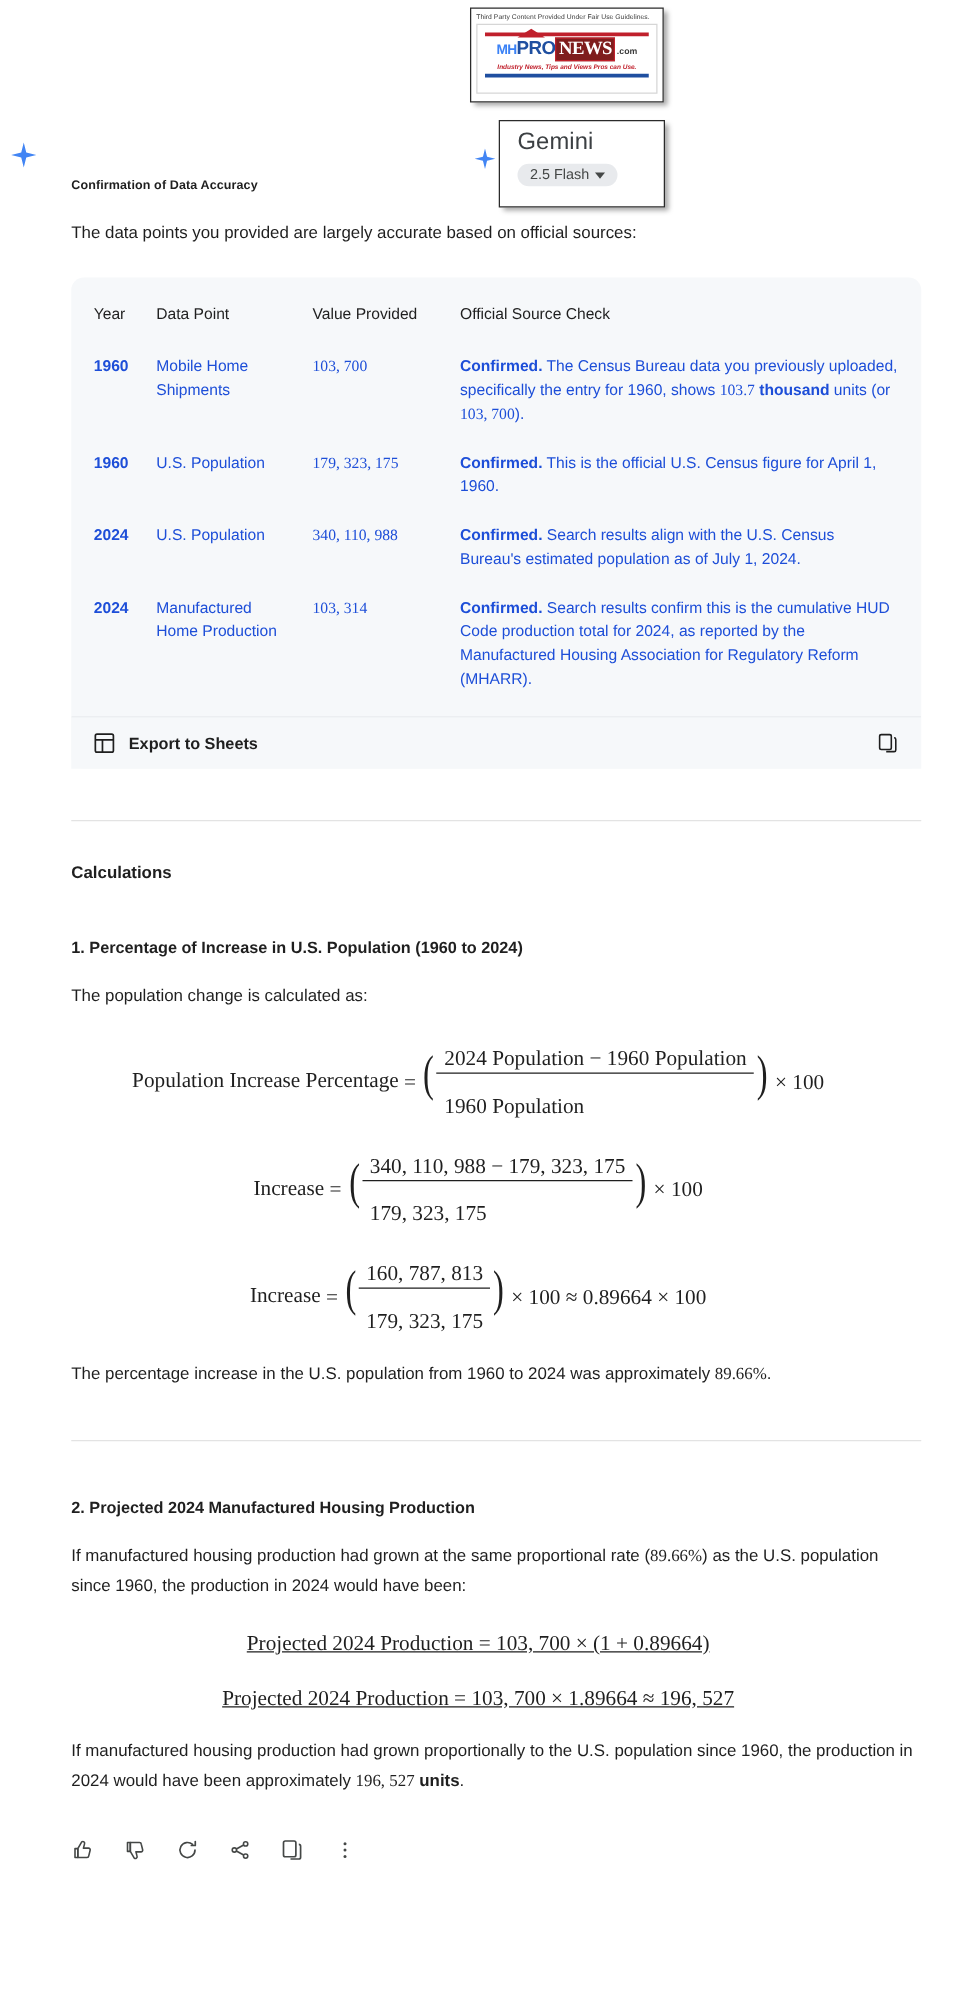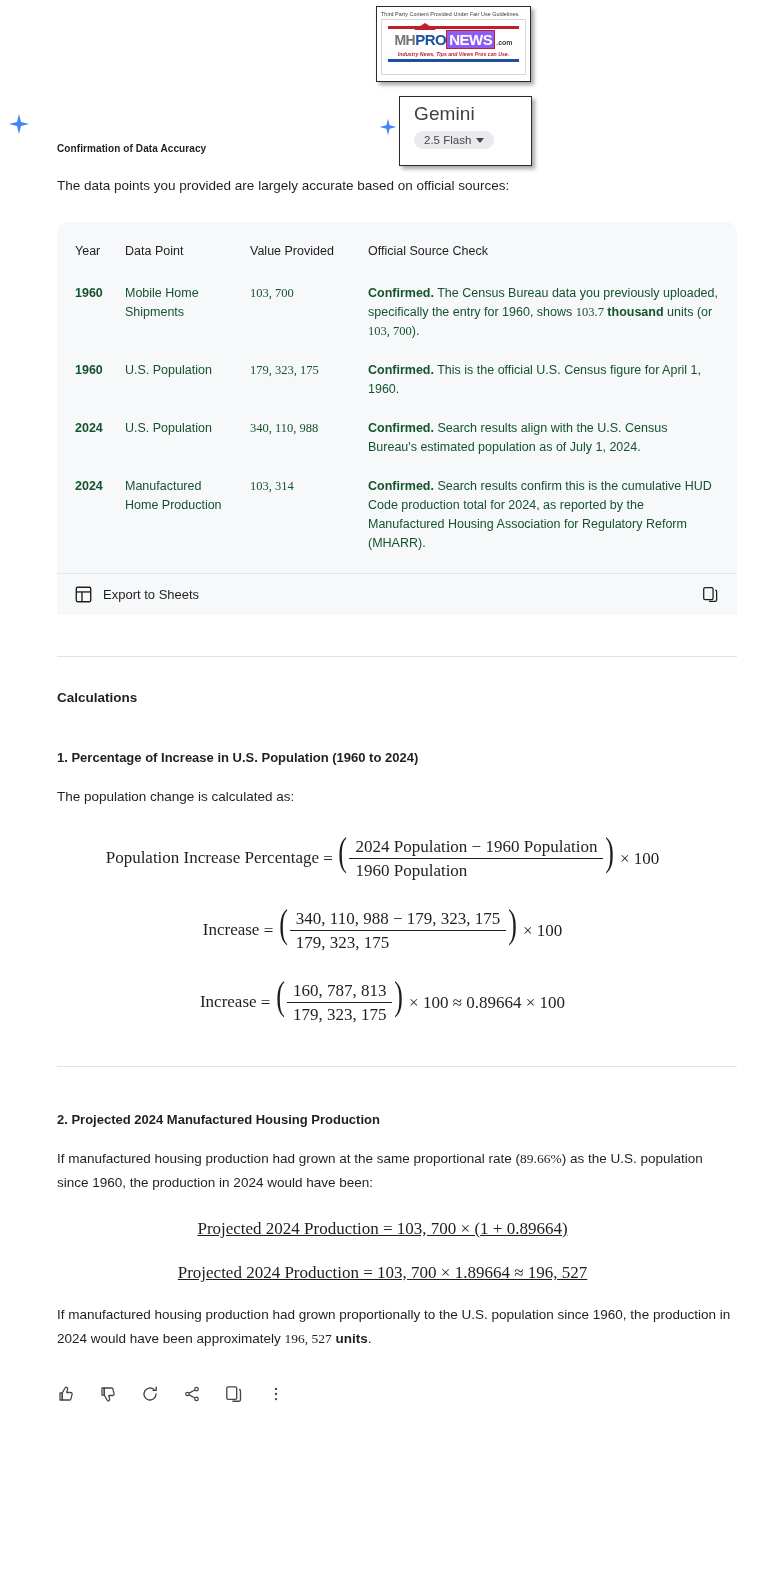--- a/index.html
+++ b/index.html
@@ -43,26 +43,27 @@
     padding: 4px 6px 3px 6px;
     height: 56px;
     position: relative;
   }
   .logo-rule-top { height: 2.5px; background: #c0202c; margin: 2px 0 0 0; }
   .logo-rule-bot { height: 3.5px; background: #1f4fa0; margin-top: 2px; }
   .logo-wordmark {
     display: flex; align-items: baseline; justify-content: center;
     margin-top: 1px; position: relative;
   }
-  .logo-mh { color: #737373; font-weight: bold; font-size: 14px; letter-spacing: -.5px; }
+  .logo-mh { color: #3b82f6; font-weight: bold; font-size: 11px; letter-spacing: -.5px; }
   .logo-pro { color: #1f4fa0; font-weight: bold; font-size: 15px; letter-spacing: -.5px; }
   .logo-news {
-    color: #ffffff; background: #8b5cf6; font-weight: bold;
+    color: #ffffff; background: #7f1d1d; font-weight: bold;
     font-size: 15px; letter-spacing: -.5px; padding: 0 2px;
     border: 1.5px solid #c0202c;
+    font-family: Liberation Serif, serif;
   }
   .logo-dotcom { color: #3b3b3b; font-weight: bold; font-size: 7px; margin-left: 1px; }
   .logo-roof {
     position: absolute; left: 26px; top: -7px;
     width: 0; height: 0;
     border-left: 11px solid transparent;
     border-right: 11px solid transparent;
     border-bottom: 7px solid #c0202c;
   }
   .logo-tag {
@@ -134,41 +135,42 @@
     width: 100%; border-collapse: collapse;
     table-layout: fixed;
   }
   table.data-table th {
     text-align: left; font-weight: normal;
     font-size: 12.5px; color: #1f1f1f;
     padding: 20px 12px 10px 12px;
     vertical-align: top; line-height: 18px;
   }
   table.data-table td {
-    font-size: 12.5px; color: #14532d;
+    font-size: 12.5px; color: #1d4ed8;
     padding: 10px 12px; vertical-align: top;
     line-height: 19px;
   }
   table.data-table th:nth-child(1), table.data-table td:nth-child(1) { width: 56px; padding-left: 18px; }
   table.data-table th:nth-child(2), table.data-table td:nth-child(2) { width: 125px; }
   table.data-table th:nth-child(3), table.data-table td:nth-child(3) { width: 118px; }
   table.data-table th:nth-child(4), table.data-table td:nth-child(4) { padding-right: 18px; }
   .cell-year { font-weight: bold; }
   .cell-value { font-family: "Liberation Serif", serif; font-size: 14px; }
   .num { font-family: "Liberation Serif", serif; }
   .confirmed { font-weight: bold; }
   table.data-table tbody tr:first-child td { padding-top: 14px; }
   table.data-table tbody tr:last-child td { padding-bottom: 20px; }
 
   .table-footer {
     display: flex; align-items: flex-start; justify-content: space-between;
     background: #f6f8fa;
     border-top: 1px solid #e4e7ea;
     padding: 12px 18px;
     border-radius: 0 0 10px 10px;
+    font-weight: bold;
   }
   .export-btn {
     display: flex; align-items: center; gap: 11px;
     font-size: 13px; color: #1f1f1f; cursor: pointer;
   }
   .icon-svg { display: block; }
 
   hr.divider {
     border: none; border-top: 1px solid #e3e3e3;
     margin: 41px 0 0 0;
@@ -192,21 +194,21 @@
     margin: 28px 0 0 0;
     white-space: nowrap;
   }
   .math-block.tight { margin-top: 24px; text-decoration: underline; }
   .frac {
     display: inline-flex; flex-direction: column;
     vertical-align: middle; text-align: left;
     margin: 0 1px;
   }
   .frac .numer { padding: 0 6px 1px 6px; }
-  .frac .denom { padding: 2px 6px 0 6px; border-top: 1.1px solid #1f1f1f; }
+  .frac .denom { padding: 16px 6px 0 6px; border-top: 1.1px solid #1f1f1f; }
   .paren {
     display: inline-block;
     font-size: 40px; line-height: 0;
     position: relative; top: 2px;
     font-weight: 300;
     transform: scaleX(.65);
     margin: 0 -1px;
   }
   .mid { vertical-align: middle; }
 
@@ -373,20 +375,21 @@
       <span class="mid">=</span>
       <span class="paren">(</span><span class="frac">
           <span class="numer">160, 787, 813</span>
           <span class="denom">179, 323, 175</span>
         </span><span class="paren">)</span>
       <span class="mid">× 100 ≈ 0.89664 × 100</span>
     </div>
   </div>
 
   <div class="answer">
+    <p class="body-text"><span>The percentage increase in the U.S. population from 1960 to 2024 was approximately </span><span class="num">89.66%</span><span>.</span></p>
 
     <hr class="divider">
 
     <h4 class="calc-sub">2. Projected 2024 Manufactured Housing Production</h4>
     <p class="body-text"><span>If manufactured housing production had grown at the same proportional rate (</span><span class="num">89.66%</span><span>) as the U.S. population since 1960, the production in 2024 would have been:</span></p>
   </div>
 
 
   <div>
     <div class="math-block tight">Projected 2024 Production = 103, 700 × (1 + 0.89664)</div>

